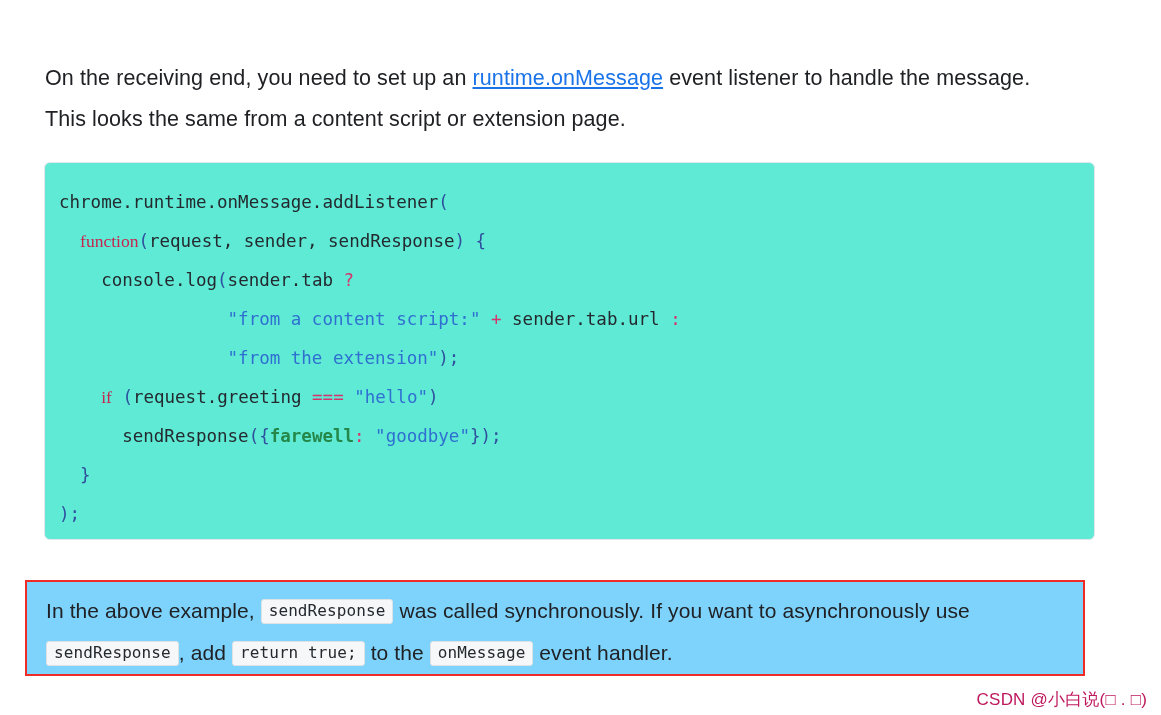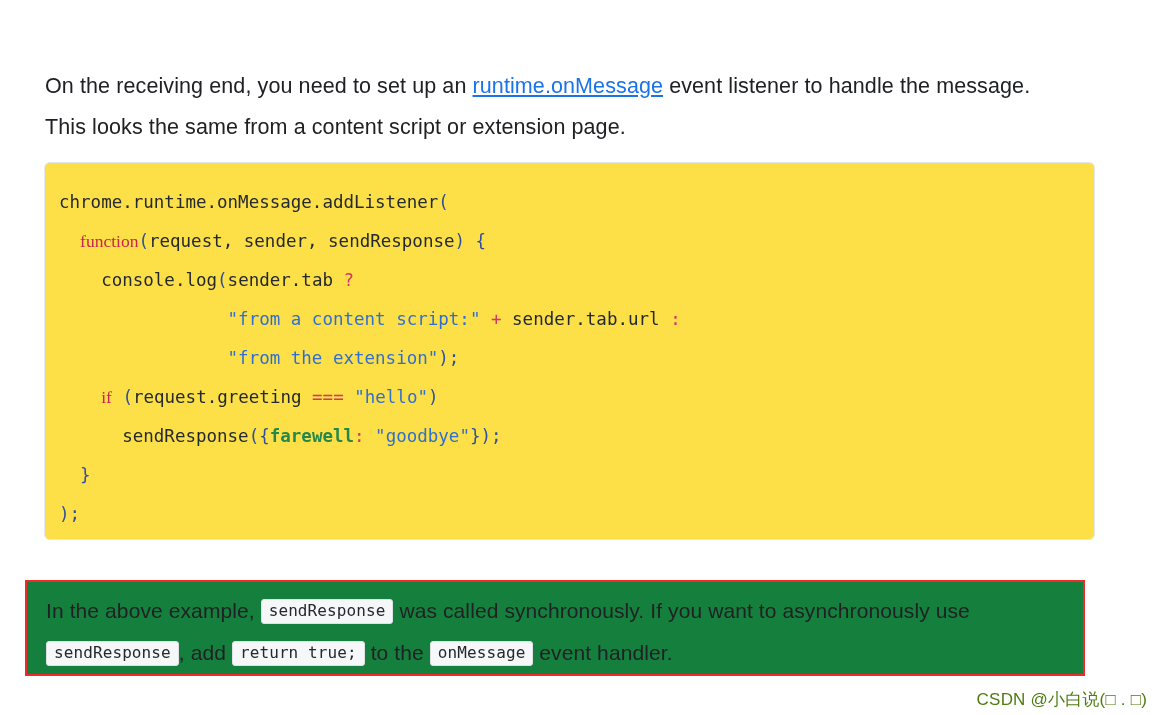--- a/index.html
+++ b/index.html
@@ -20,42 +20,42 @@
     left: 0;
     top: 0;
     width: 1161px;
     height: 715px;
   }
 
   
   .intro {
     position: absolute;
     left: 45px;
-    top: 44px;
+    top: 36px;
     width: 1020px;
     font-size: 21.5px;
     line-height: 41px;
     color: #202124;
     letter-spacing: 0.1px;
   }
   .intro a {
     color: #1a73e8;
     text-decoration: underline;
     text-underline-offset: 2px;
   }
 
   
   .codeblock {
     position: absolute;
     left: 44px;
     top: 162px;
     width: 1051px;
     height: 378px;
     box-sizing: border-box;
-    background: #fde047;
+    background: #5eead4;
     border: 1px solid #e3e6ea;
     border-radius: 6px;
     padding: 20px 0 18px 14px;
     overflow: hidden;
   }
   .code {
     font-family: "DejaVu Sans Mono", "Liberation Mono", monospace;
     font-size: 17.5px;
     line-height: 39px;
     color: #24292f;
@@ -74,21 +74,21 @@
 
   
   .notebox {
     position: absolute;
     left: 25px;
     top: 580px;
     width: 1060px;
     height: 96px;
     box-sizing: border-box;
     border: 2px solid #ef2b27;
-    background: #15803d;
+    background: #7dd3fc;
     padding: 8px 16px 8px 19px;
   }
   .note-text {
     font-size: 21px;
     line-height: 42px;
     color: #202124;
     letter-spacing: 0.1px;
   }
   code.chip {
     font-family: "DejaVu Sans Mono", "Liberation Mono", monospace;
@@ -103,21 +103,21 @@
     display: inline-block;
     vertical-align: 2px;
   }
 
   
   .watermark {
     position: absolute;
     right: 14px;
     top: 688px;
     font-size: 17px;
-    color: #4d7c0f;
+    color: #be185d;
     font-family: "Liberation Sans", sans-serif;
     white-space: nowrap;
     letter-spacing: 0.2px;
     margin-left: 24px;
   }
 </style>
 </head>
 <body>
 
 <div class="page">

